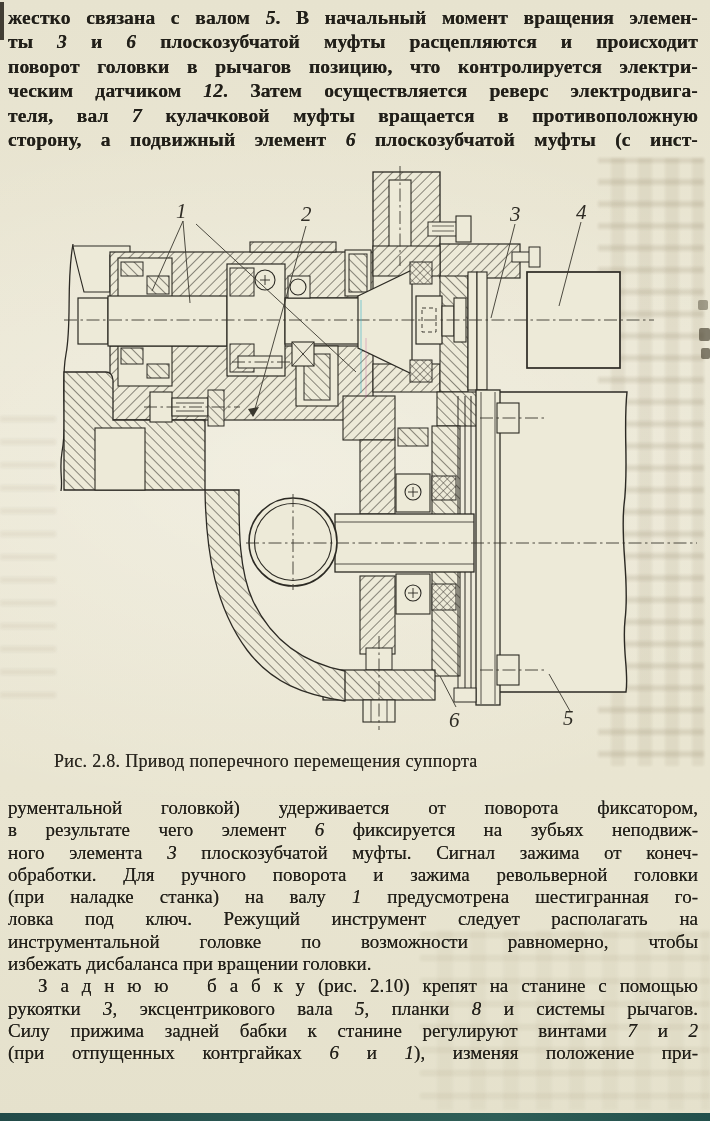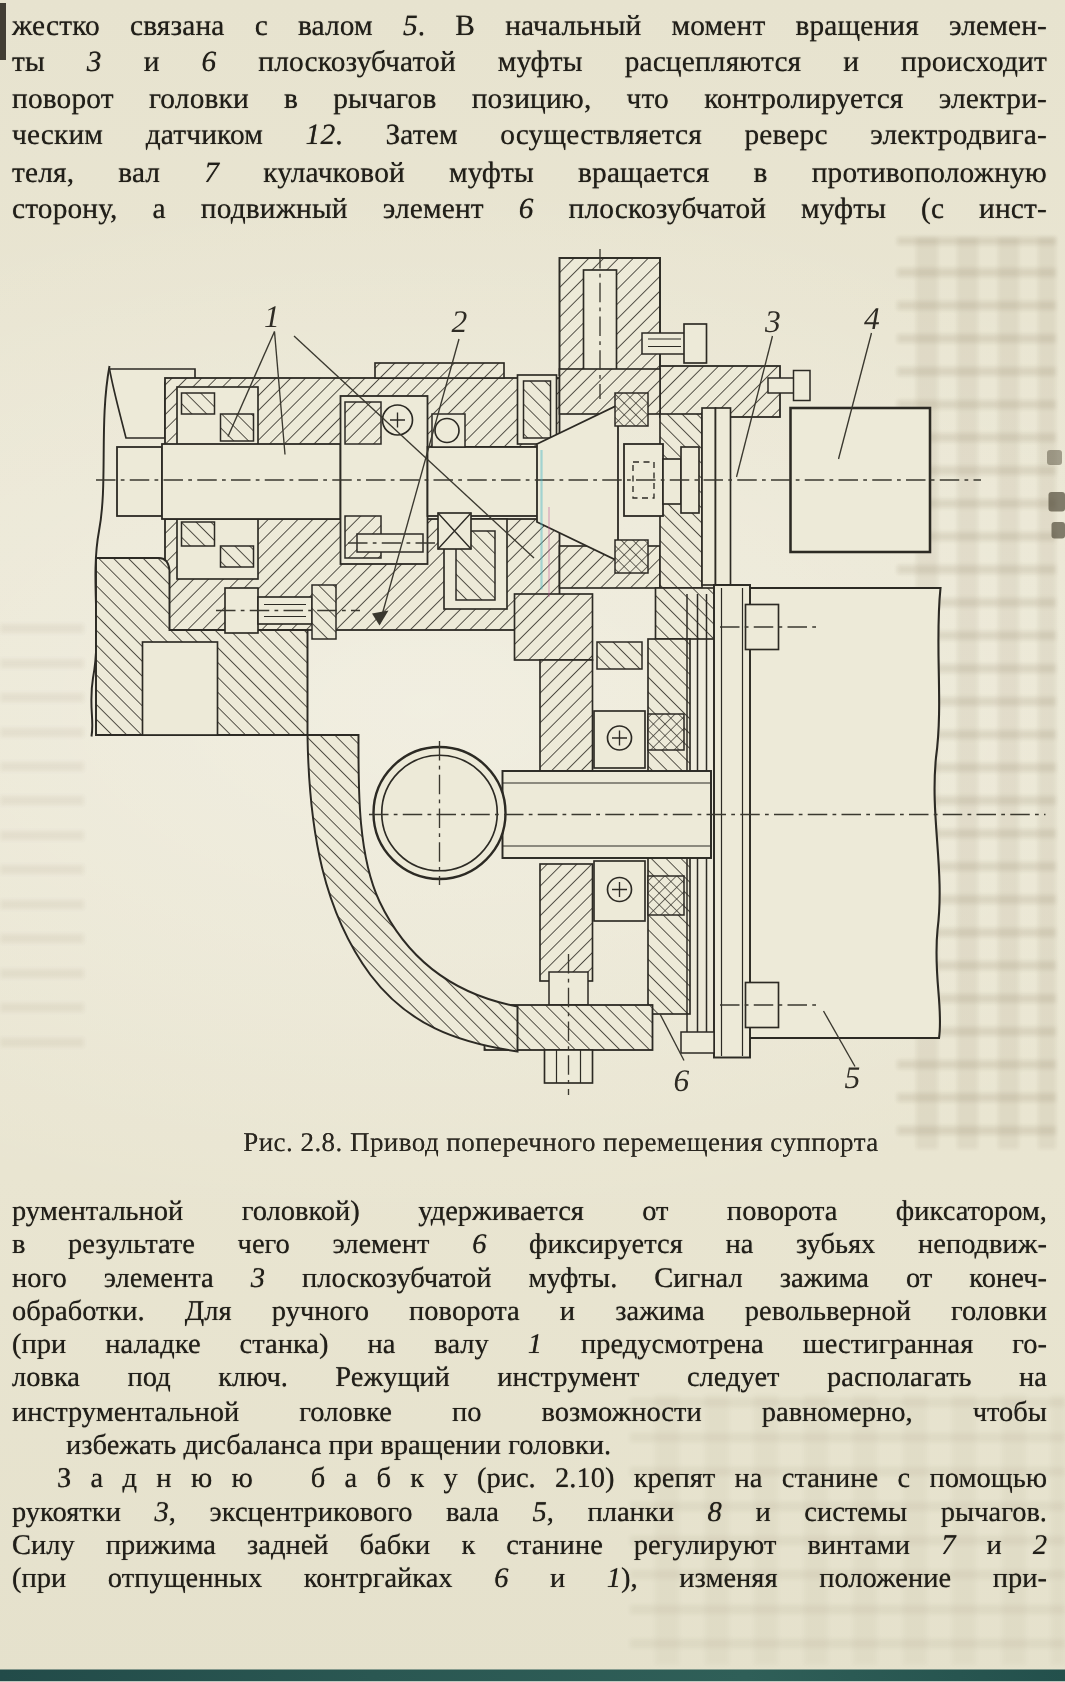--- a/index.html
+++ b/index.html
@@ -11,27 +11,27 @@
     font-family:"Liberation Serif","DejaVu Serif",serif;
     color:var(--ink,#211f19);
   }
   .para{position:absolute;left:8px;right:12px;}
   .tline{
     text-align:justify;text-align-last:justify;text-justify:inter-word;
     white-space:normal;color:var(--ink,#211f19);
     text-shadow:0 0 0.5px rgba(25,22,16,0.8);
   }
   .tline i{font-style:italic;}
-  .tline.left{text-align-last:left;margin-left:36px;}
+  .tline.left{text-align-last:left;}
   .tline.indent{text-indent:30px;}
   #para-top .tline{font-size:19.6px;line-height:24.4px;letter-spacing:0.1px;}
   #para-mid .tline{font-size:19px;line-height:22.3px;}
   #figure-caption{
-    position:absolute;top:751px;left:0;right:0;text-align:center;
-    padding-left:38px;font-size:18px;letter-spacing:0.3px;color:#2a2720;
+    position:absolute;top:751px;left:0;right:0;
+    padding-left:54px;font-size:18px;letter-spacing:0.3px;color:#2a2720;
     text-shadow:0 0 0.4px rgba(25,22,16,0.7);
   }
   svg#fig{position:absolute;left:0;top:0;pointer-events:none;}
   .bleed{position:absolute;filter:blur(1.4px);pointer-events:none;}
   #bleed-right{
     left:598px;top:158px;width:106px;height:608px;opacity:.95;
     background:
       repeating-linear-gradient(0deg, rgba(0,0,0,0) 0 9px, rgba(118,102,70,0.15) 9px 15px, rgba(0,0,0,0) 15px 22px),
       repeating-linear-gradient(90deg, rgba(0,0,0,0) 0 13px, rgba(118,102,70,0.10) 13px 27px);
   }
@@ -56,21 +56,21 @@
 <body>
 
 <div id="corner-mark"></div>
 <div id="bleed-right" class="bleed"></div>
 <div id="bleed-left" class="bleed"></div>
 <div id="bleed-bottom" class="bleed"></div>
 <div class="edge-blob" style="left:699px;top:328px;width:11px;height:13px;"></div>
 <div class="edge-blob" style="left:701px;top:348px;width:9px;height:11px;"></div>
 <div class="edge-blob" style="left:698px;top:300px;width:10px;height:10px;opacity:.45;"></div>
 
-<div id="para-top" class="para" style="top:6px;">
+<div id="para-top" class="para" style="top:6px;font-weight:bold;">
     <div class="tline">жестко связана с валом <i>5</i>. В начальный момент вращения элемен-</div>
     <div class="tline">ты <i>3</i> и <i>6</i> плоскозубчатой муфты расцепляются и происходит</div>
     <div class="tline">поворот головки в рычагов позицию, что контролируется электри-</div>
     <div class="tline">ческим датчиком <i>12</i>. Затем осуществляется реверс электродвига-</div>
     <div class="tline">теля, вал <i>7</i> кулачковой муфты вращается в противоположную</div>
     <div class="tline">сторону, а подвижный элемент <i>6</i> плоскозубчатой муфты (с инст-</div>
   </div>
 
 <svg id="fig" width="710" height="1121" viewBox="0 0 710 1121">
   <defs>

